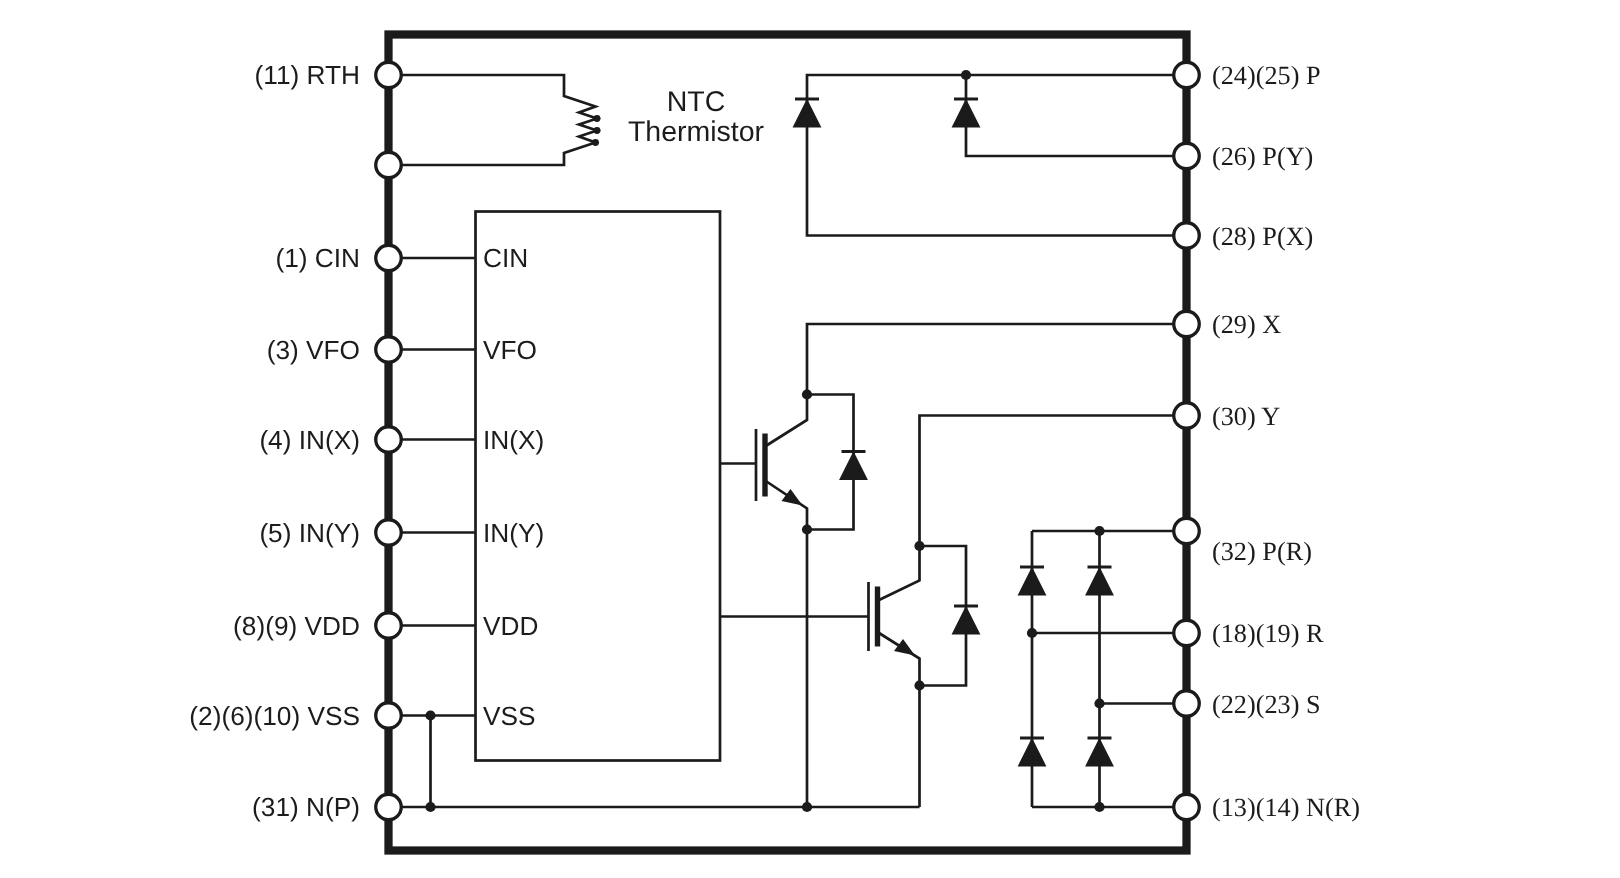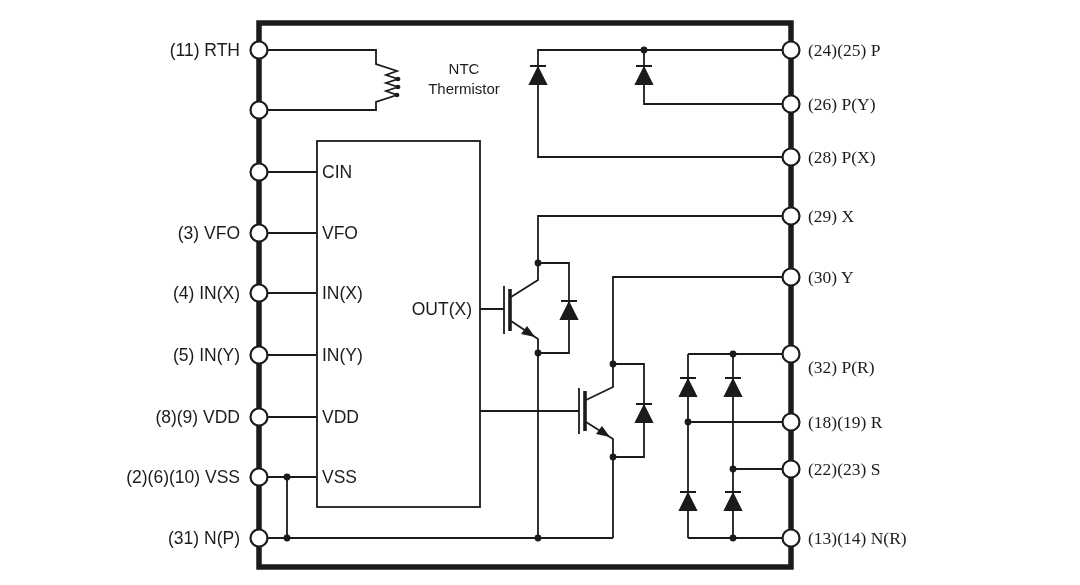--- a/index.html
+++ b/index.html
@@ -16,21 +16,21 @@
     line-height:22px;
     color:#1c1c1c;
     white-space:nowrap;
   }
   .lbl-l{left:0;width:240px;text-align:right;}
   .lbl-r{left:808px;font-family:Liberation Serif, serif;}
   .blk-in{left:322px;}
   .blk-out{left:342px;width:130px;text-align:right;}
   .ntc{
     position:absolute;left:408px;top:59px;width:112px;
-    font-size:15px;line-height:19.5px;color:#1c1c1c;text-align:center;
+    font-size:19px;line-height:19.5px;color:#1c1c1c;text-align:center;
   }
   svg.wires{position:absolute;left:0;top:0;}
 </style>
 </head>
 <body>
 
 <div class="canvas">
 
   <svg class="wires" width="1080" height="585" viewBox="0 0 1080 585">
 
@@ -152,20 +152,21 @@
       <circle cx="791" cy="216" r="8.5"></circle>
       <circle cx="791" cy="277" r="8.5"></circle>
       <circle cx="791" cy="354" r="8.5"></circle>
       <circle cx="791" cy="422" r="8.5"></circle>
       <circle cx="791" cy="469" r="8.5"></circle>
       <circle cx="791" cy="538" r="8.5"></circle>
     </g>
   </svg>
 
   <div class="lbl lbl-l" style="top:39px">(11) RTH</div>
+  <div class="lbl lbl-l" style="top:161px">(1) CIN</div>
   <div class="lbl lbl-l" style="top:222px">(3) VFO</div>
   <div class="lbl lbl-l" style="top:282px">(4) IN(X)</div>
   <div class="lbl lbl-l" style="top:344px">(5) IN(Y)</div>
   <div class="lbl lbl-l" style="top:406px">(8)(9) VDD</div>
   <div class="lbl lbl-l" style="top:466px">(2)(6)(10) VSS</div>
   <div class="lbl lbl-l" style="top:527px">(31) N(P)</div>
 
   <div class="lbl lbl-r" style="top:39px">(24)(25) P</div>
   <div class="lbl lbl-r" style="top:93px">(26) P(Y)</div>
   <div class="lbl lbl-r" style="top:146px">(28) P(X)</div>
@@ -175,20 +176,19 @@
   <div class="lbl lbl-r" style="top:411px">(18)(19) R</div>
   <div class="lbl lbl-r" style="top:458px">(22)(23) S</div>
   <div class="lbl lbl-r" style="top:527px">(13)(14) N(R)</div>
 
   <div class="lbl blk-in" style="top:161px">CIN</div>
   <div class="lbl blk-in" style="top:222px">VFO</div>
   <div class="lbl blk-in" style="top:282px">IN(X)</div>
   <div class="lbl blk-in" style="top:344px">IN(Y)</div>
   <div class="lbl blk-in" style="top:406px">VDD</div>
   <div class="lbl blk-in" style="top:466px">VSS</div>
-  <div class="lbl blk-out" style="top:298px">OUT(X)</div>
 
   <div class="ntc">
     <div>NTC</div>
     <div>Thermistor</div>
   </div>
 
 </div>
 
 </body></html>

